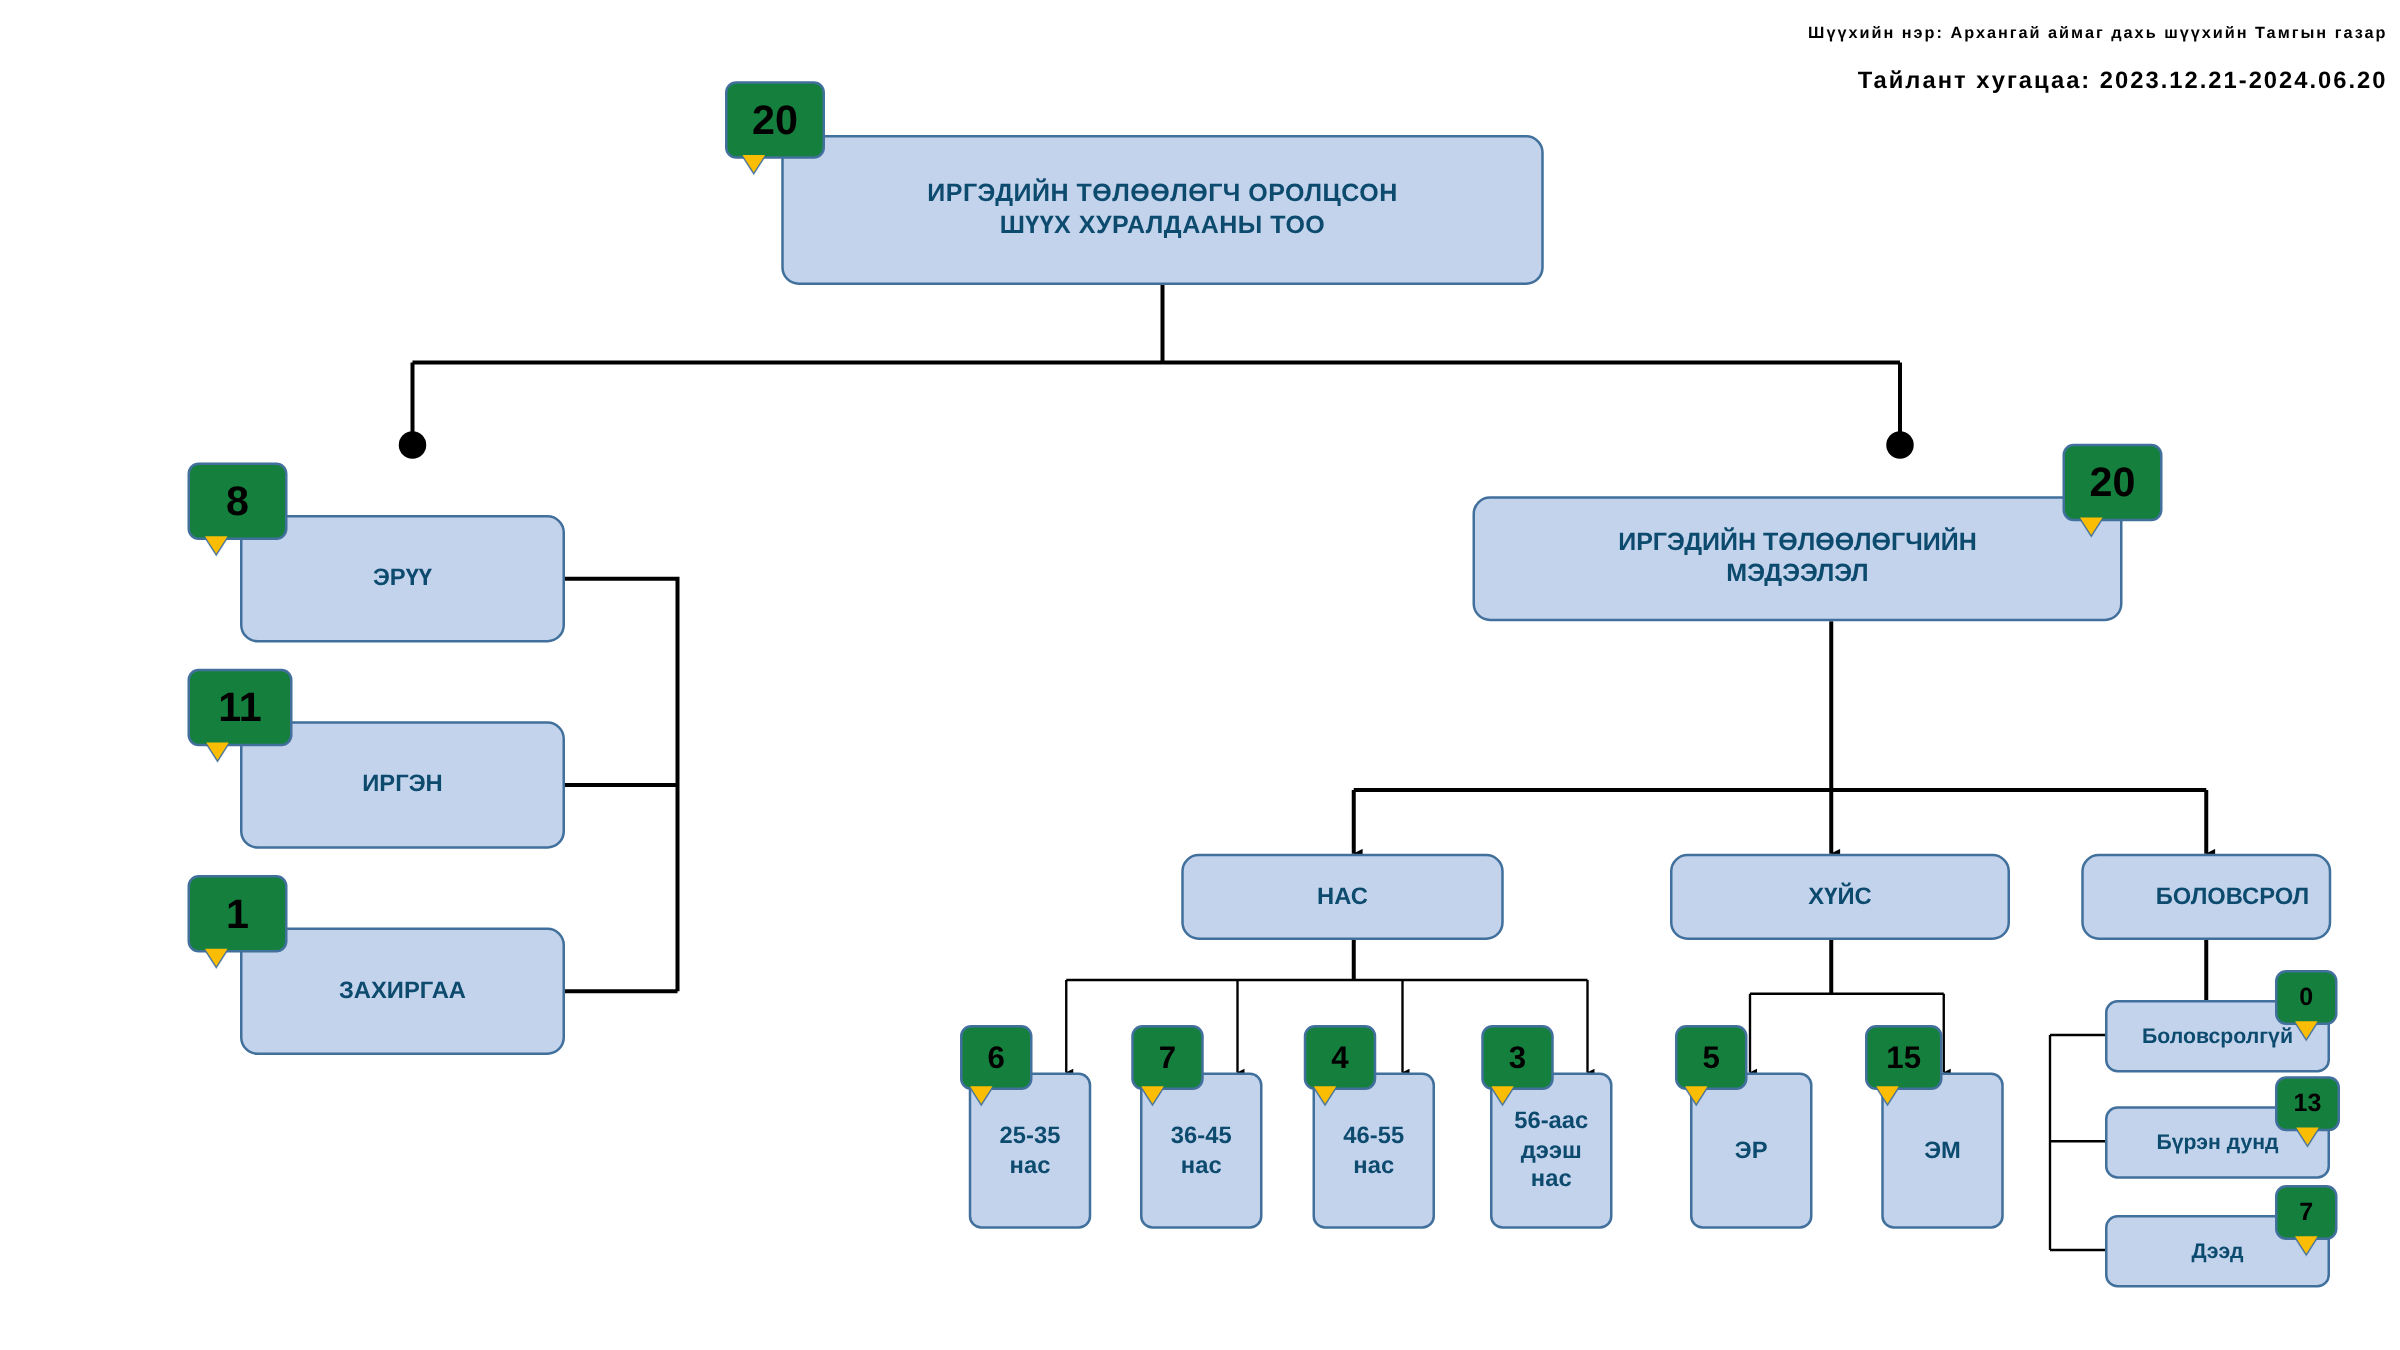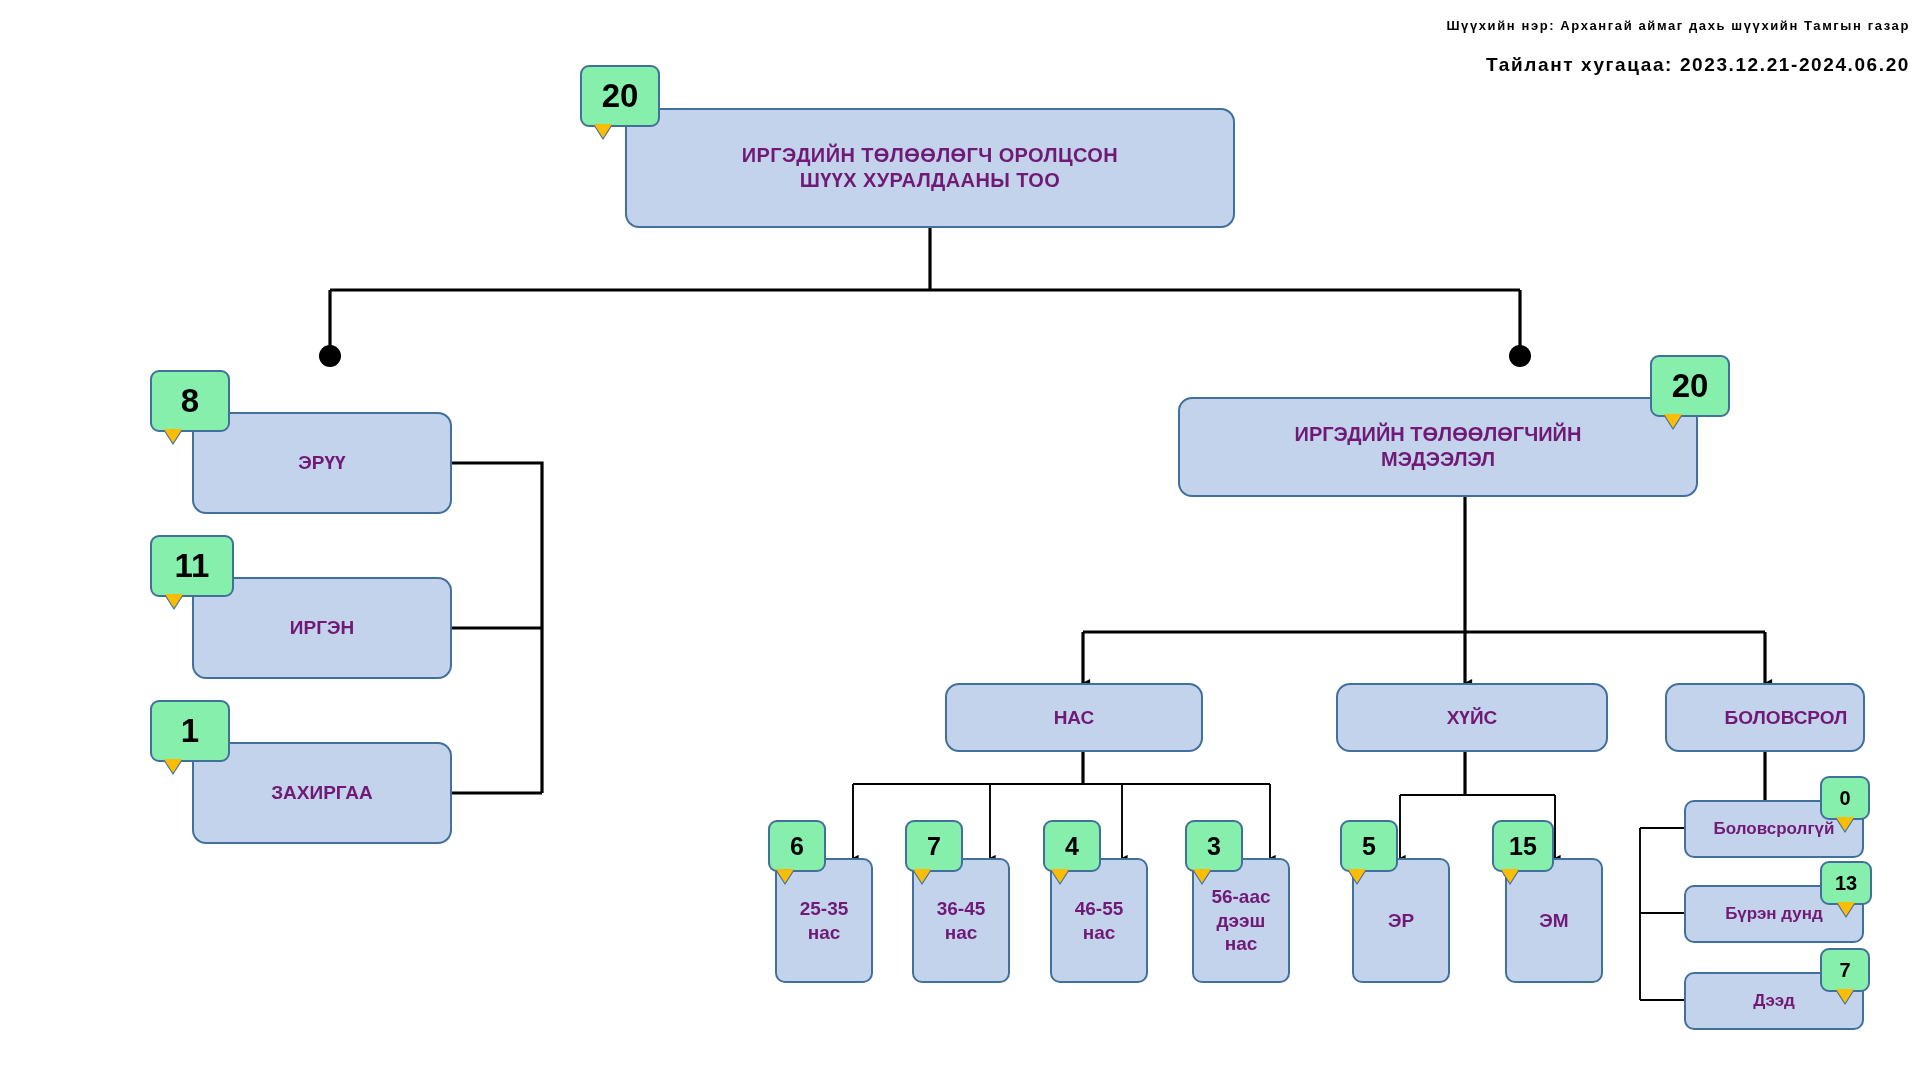--- a/index.html
+++ b/index.html
@@ -26,31 +26,31 @@
 
   
   .node{
     position:absolute;
     background:#c3d3ec;
     border:2.5px solid #41709c;
     border-radius:14px;
     box-sizing:border-box;
     display:flex;align-items:center;justify-content:center;
     text-align:center;
-    color:#701a75;
+    color:#0c4a6e;
     font-weight:bold;
     line-height:1.25;
     z-index:5;
   }
   .node.small-r{border-radius:10px;}
 
   
   .badge{
     position:absolute;
-    background:#86efac;
+    background:#15803d;
     border:2px solid #41709c;
     border-radius:9px;
     box-sizing:border-box;
     display:flex;align-items:center;justify-content:center;
     font-weight:bold;color:#000;
     z-index:9;
   }
   .badge::after{
     content:"";
     position:absolute;

